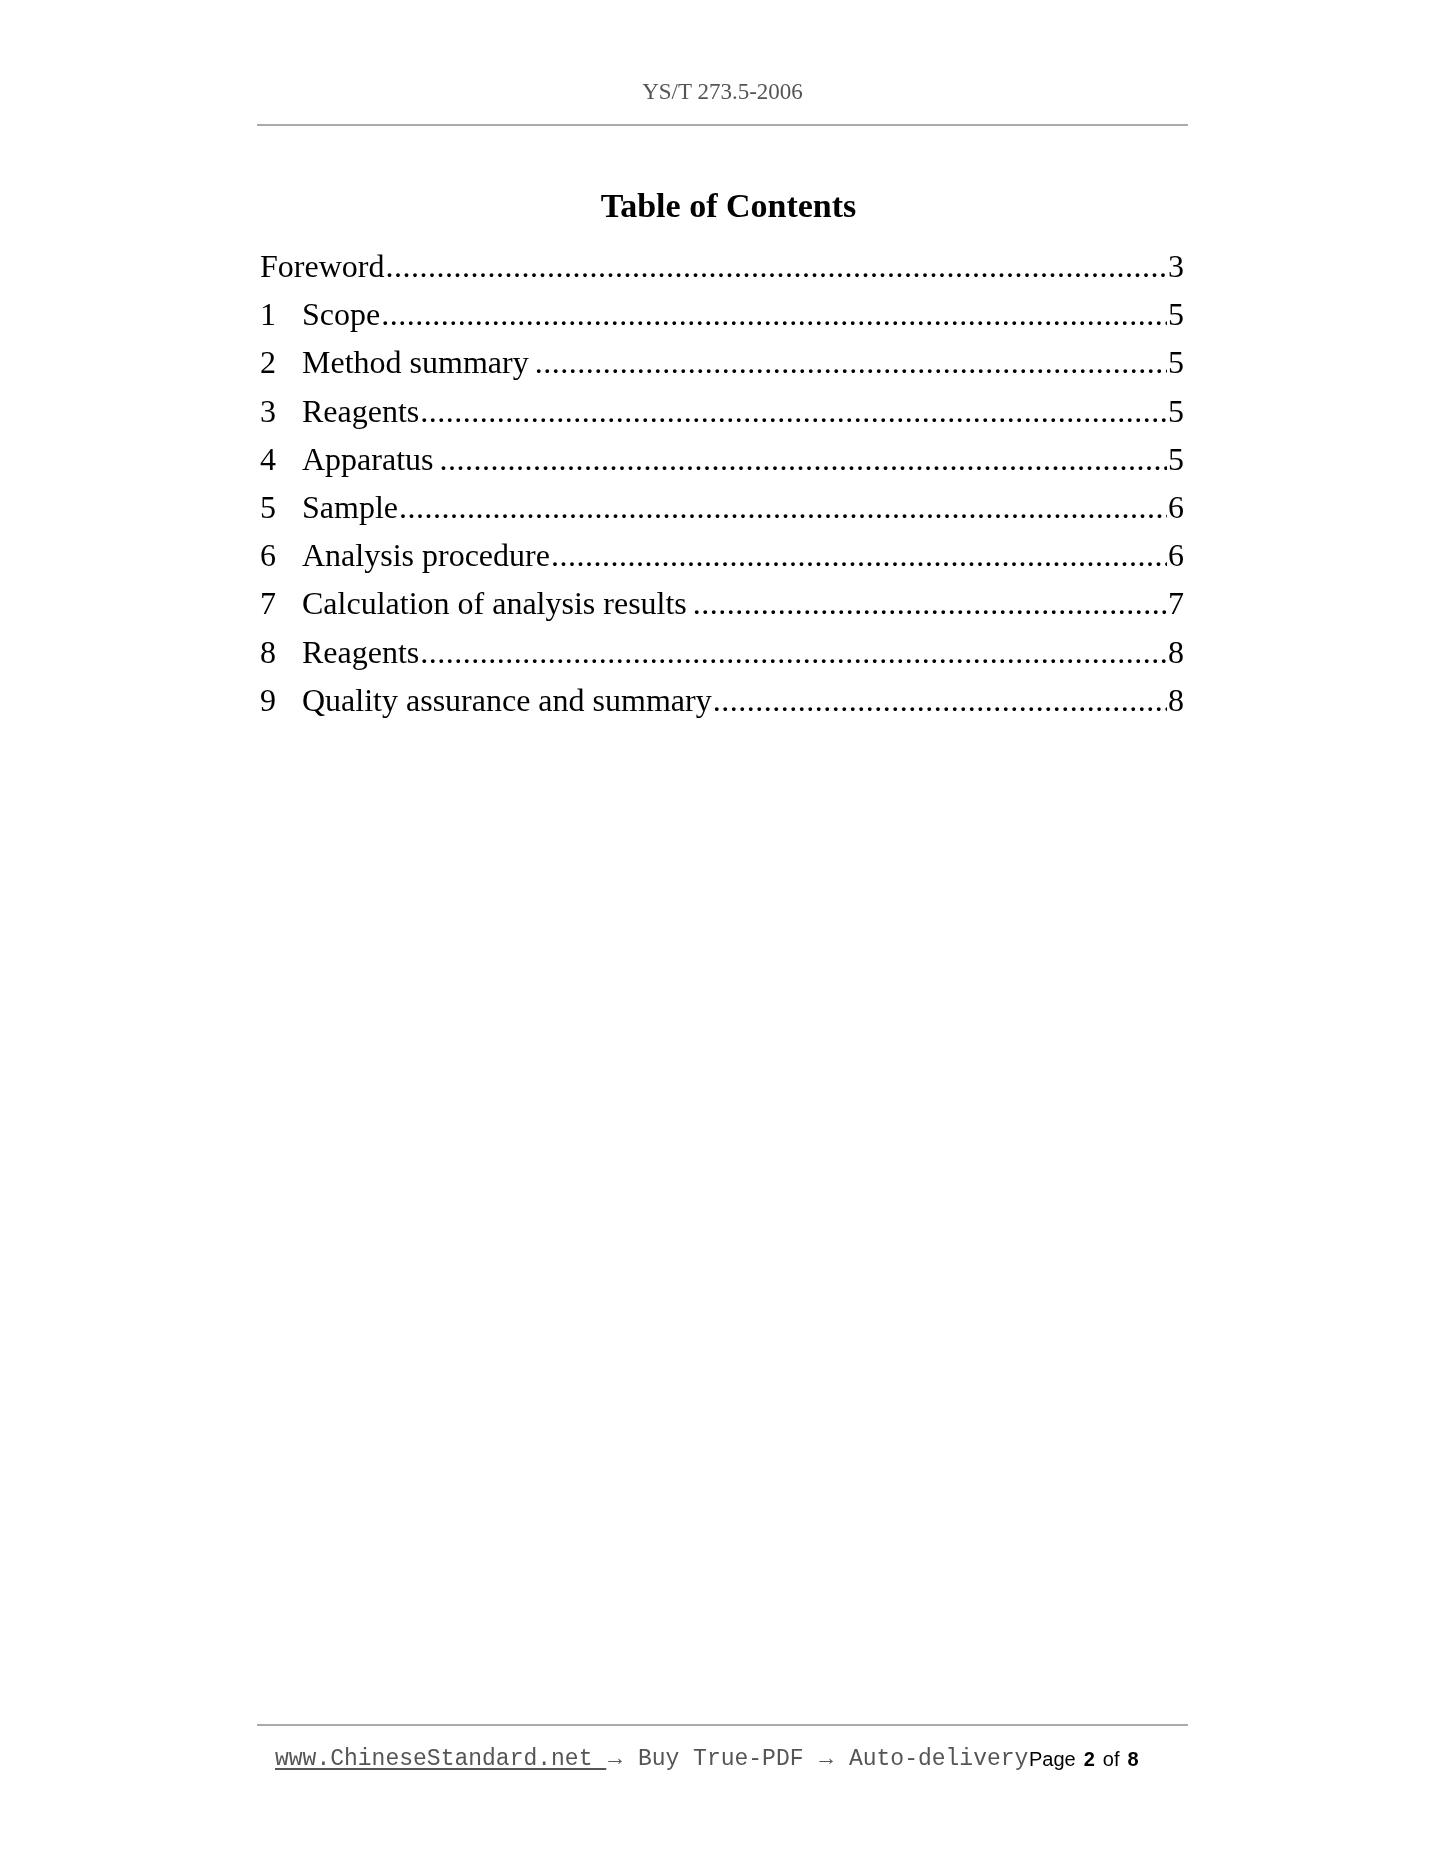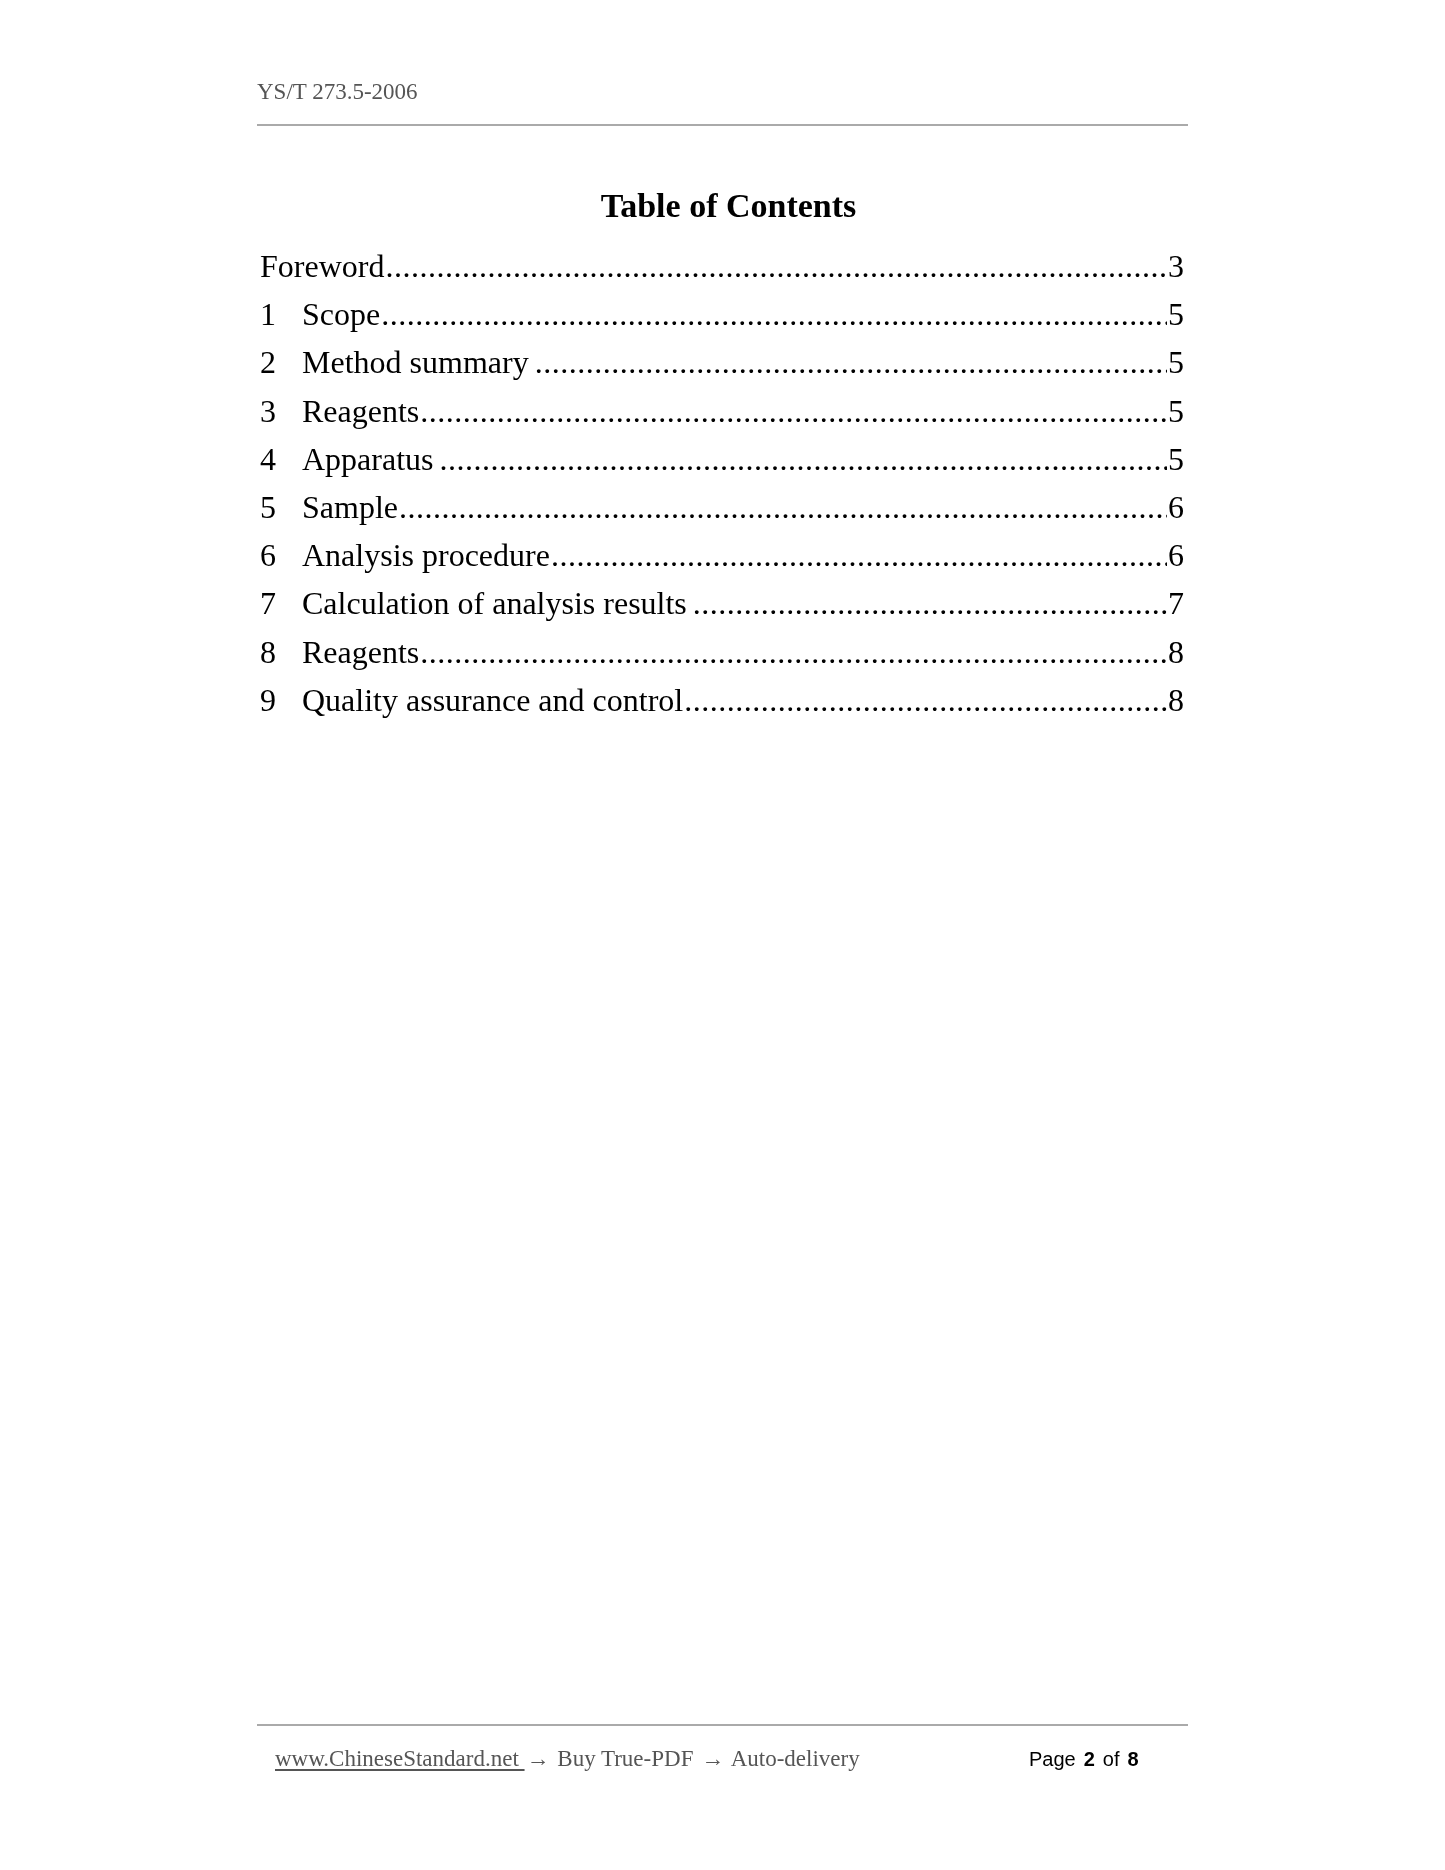--- a/index.html
+++ b/index.html
@@ -1,20 +1,21 @@
 <!DOCTYPE html>
 <html><head>
   <meta charset="utf-8">
   <style>
     html, body { margin: 0; padding: 0; background: #ffffff; }
     body { width: 1445px; height: 1870px; position: relative; overflow: hidden; }
     .page { position: absolute; left: 0; top: 0; width: 1445px; height: 1870px; background: #fff; }
 
     .header-text {
       position: absolute; left: 257px; width: 931px; top: 78px;
+      text-align: center;
       font-family: "Liberation Serif", serif; font-size: 23px; line-height: 28px;
       color: #555555;
     }
     .header-rule {
       position: absolute; left: 257px; width: 931px; top: 124px; height: 0;
       border-top: 2px solid #aaaaaa;
     }
 
     .toc-title {
       position: absolute; left: 257px; width: 931px; top: 180px;
@@ -39,21 +40,21 @@
       content: "........................................................................................................................................................................................................................................................";
     }
     .toc-page { flex: 0 0 auto; text-align: right; }
 
     .footer-rule {
       position: absolute; left: 257px; width: 931px; top: 1724px; height: 0;
       border-top: 2px solid #aaaaaa;
     }
     .footer {
       position: absolute; left: 275px; top: 1745px; width: 900px;
-      font-family: Liberation Serif, serif; font-size: 23px; line-height: 28px;
+      font-family: Liberation Mono, monospace; font-size: 23px; line-height: 28px;
       color: #555555; white-space: nowrap;
     }
     .footer-link { color: #555555; text-decoration: underline; text-decoration-thickness: 2px; text-underline-offset: 3px; }
     .arrow { display: inline-block; margin: 0 2px; }
     .page-indicator {
       position: absolute; left: 1029px; top: 1745px;
       font-family: "Liberation Sans", sans-serif; font-size: 20px; line-height: 28px;
       color: #000000; white-space: nowrap;
     }
     .page-indicator b { font-weight: bold; margin: 0 8px; }
@@ -118,21 +119,21 @@
       <span class="toc-page">7</span>
     </li>
     <li class="toc-row">
       <span class="toc-num">8</span>
       <span class="toc-label">Reagents</span>
       <span class="toc-dots"></span>
       <span class="toc-page">8</span>
     </li>
     <li class="toc-row">
       <span class="toc-num">9</span>
-      <span class="toc-label">Quality assurance and control</span>
+      <span class="toc-label">Quality assurance and summary</span>
       <span class="toc-dots"></span>
       <span class="toc-page">8</span>
     </li>
   </ul>
 
   <div class="footer-rule"></div>
 
   <div class="footer">
     <span class="footer-link">www.ChineseStandard.net </span><span class="arrow">→</span><span> Buy True-PDF </span><span class="arrow">→</span><span> Auto-delivery</span>
   </div>

